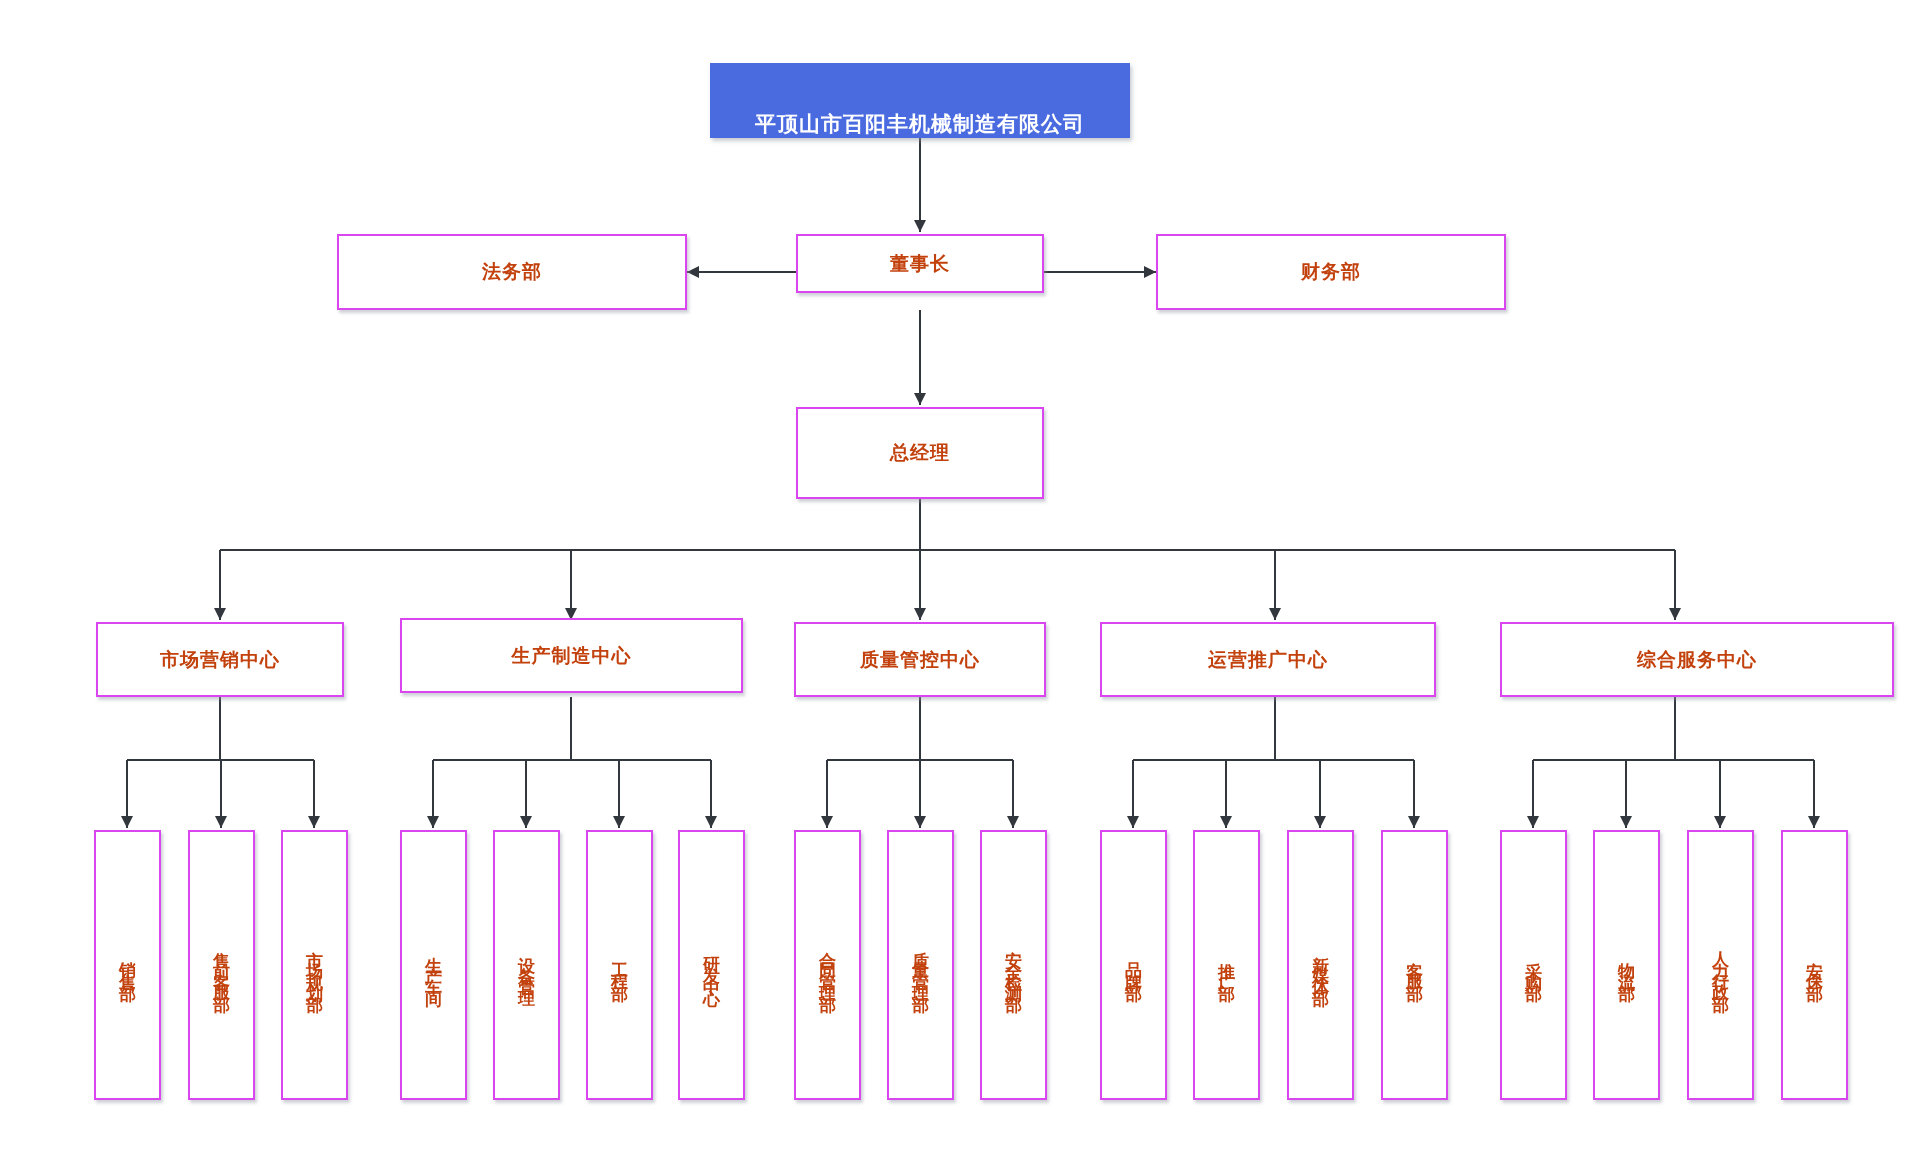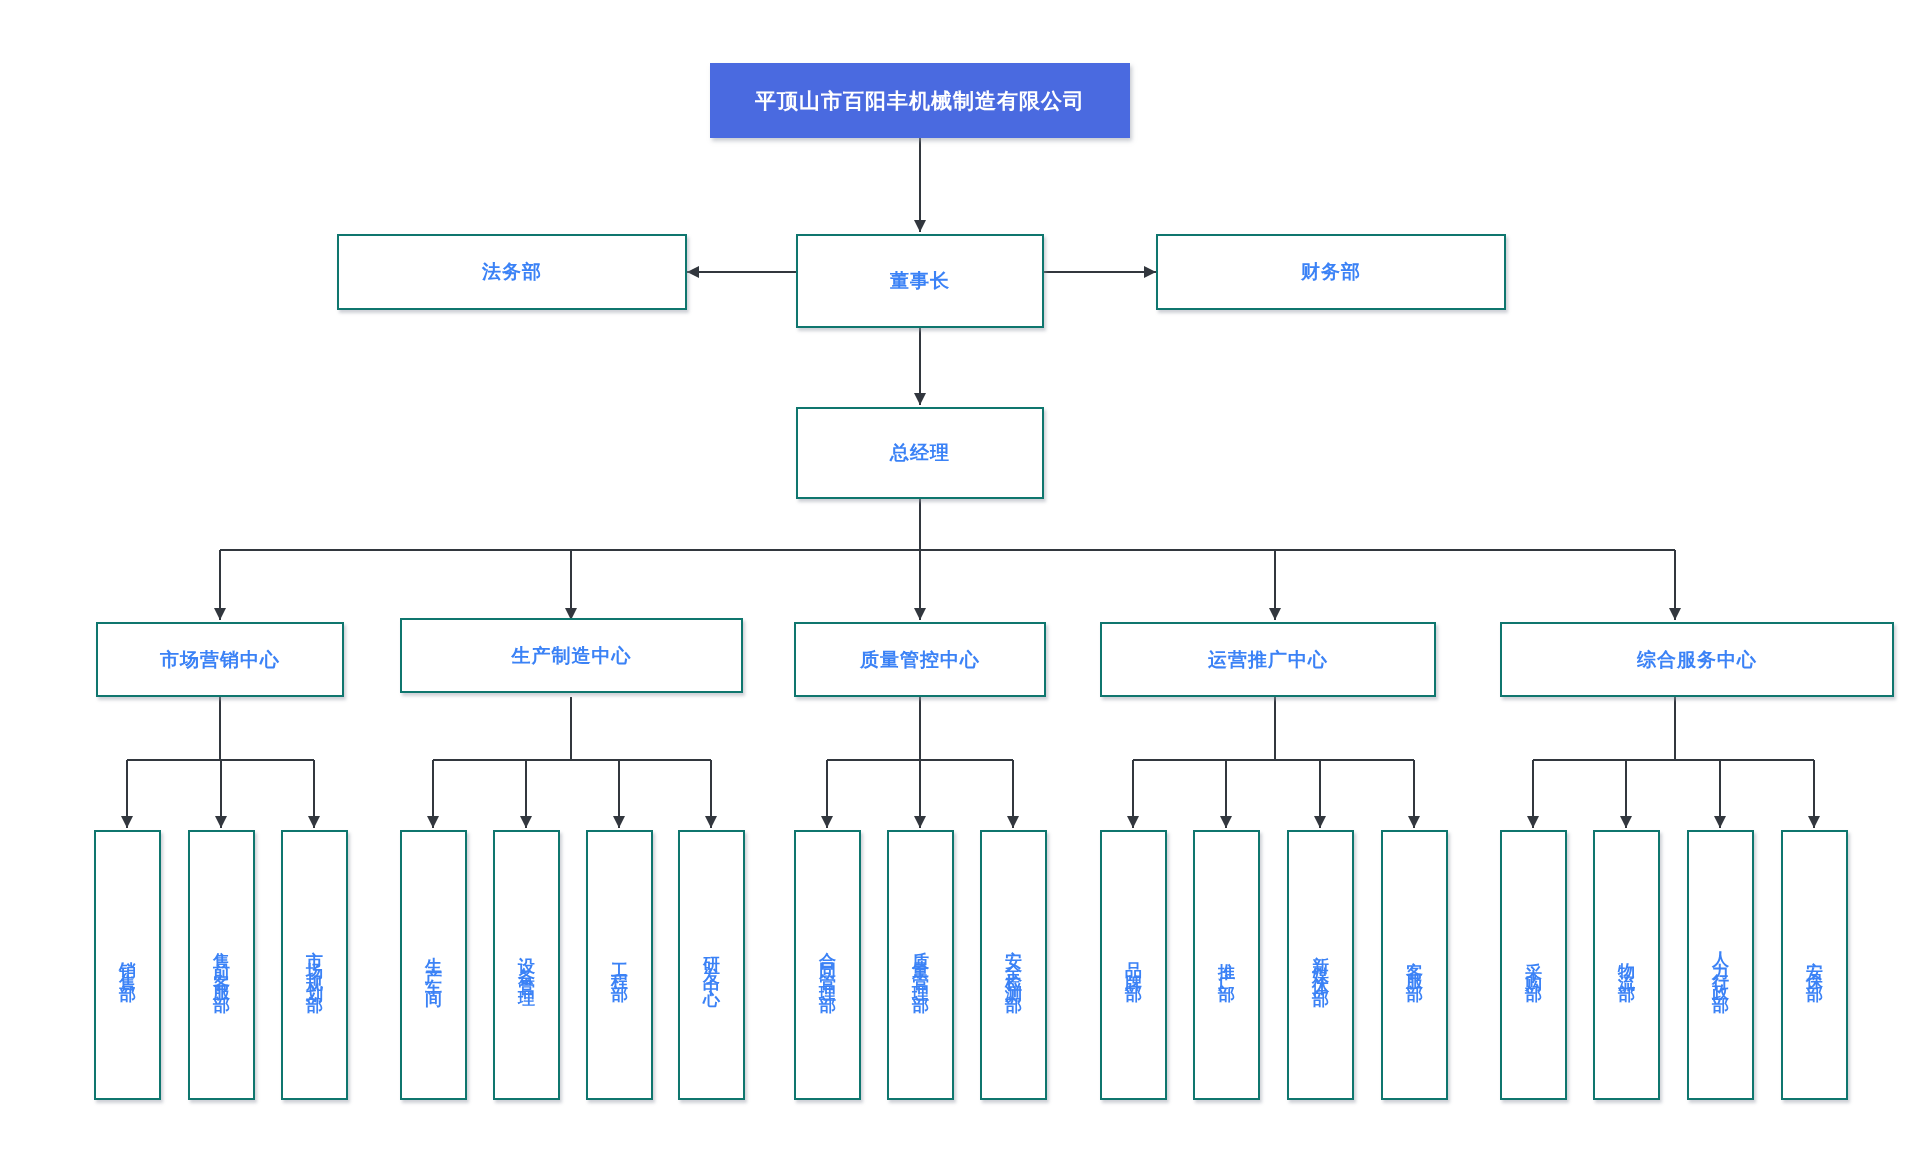--- a/index.html
+++ b/index.html
@@ -10,22 +10,22 @@
     font-family:"Liberation Sans","DejaVu Sans",sans-serif;
     overflow:hidden;
   }
   .connectors{position:absolute;left:0;top:0;width:1920px;height:1164px;}
   .connectors line{stroke:#32373e;stroke-width:2;}
   .node{
     position:absolute;
     display:flex;align-items:center;justify-content:center;
     box-sizing:border-box;
     background:#ffffff;
-    border:2px solid #0f766e;
-    color:#3b82f6;
+    border:2px solid #d946ef;
+    color:#c2410c;
     font-weight:700;
     text-align:center;
     box-shadow:2px 3px 3px rgba(148,154,166,0.45);
   }
   .node.root{
     background:#4a6ae0;
     border:none;
     color:#ffffff;
     font-size:21px;
     letter-spacing:1px;
@@ -97,28 +97,28 @@
 
       <line x1="1675" y1="697" x2="1675" y2="760"></line>
       <line x1="1533" y1="760" x2="1814" y2="760"></line>
       <line x1="1533" y1="760" x2="1533" y2="828" marker-end="url(#arr)"></line>
       <line x1="1626" y1="760" x2="1626" y2="828" marker-end="url(#arr)"></line>
       <line x1="1720" y1="760" x2="1720" y2="828" marker-end="url(#arr)"></line>
       <line x1="1814" y1="760" x2="1814" y2="828" marker-end="url(#arr)"></line>
     </g>
   </svg>
 
-  <div class="node root" style="left:710px;top:63px;width:420px;height:75px;">
+  <div class="node root" style="left:710px;top:63px;width:420px;height:75px;align-items:flex-end;">
     <span class="label">平顶山市百阳丰机械制造有限公司</span>
   </div>
 
   <div class="node lvl" style="left:337px;top:234px;width:350px;height:76px;">
     <span class="label">法务部</span>
   </div>
-  <div class="node lvl" style="left:796px;top:234px;width:248px;height:94px;">
+  <div class="node lvl" style="left:796px;top:234px;width:248px;height:59px;">
     <span class="label">董事长</span>
   </div>
   <div class="node lvl" style="left:1156px;top:234px;width:350px;height:76px;text-align:center;">
     <span class="label">财务部</span>
   </div>
 
   <div class="node lvl" style="left:796px;top:407px;width:248px;height:92px;">
     <span class="label">总经理</span>
   </div>
 

